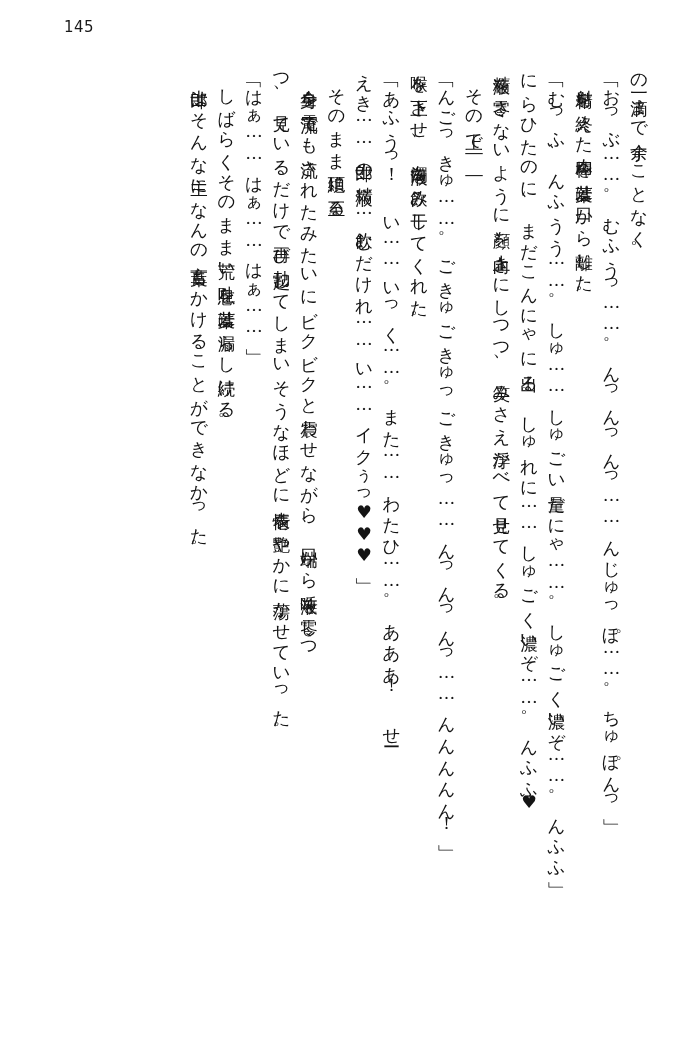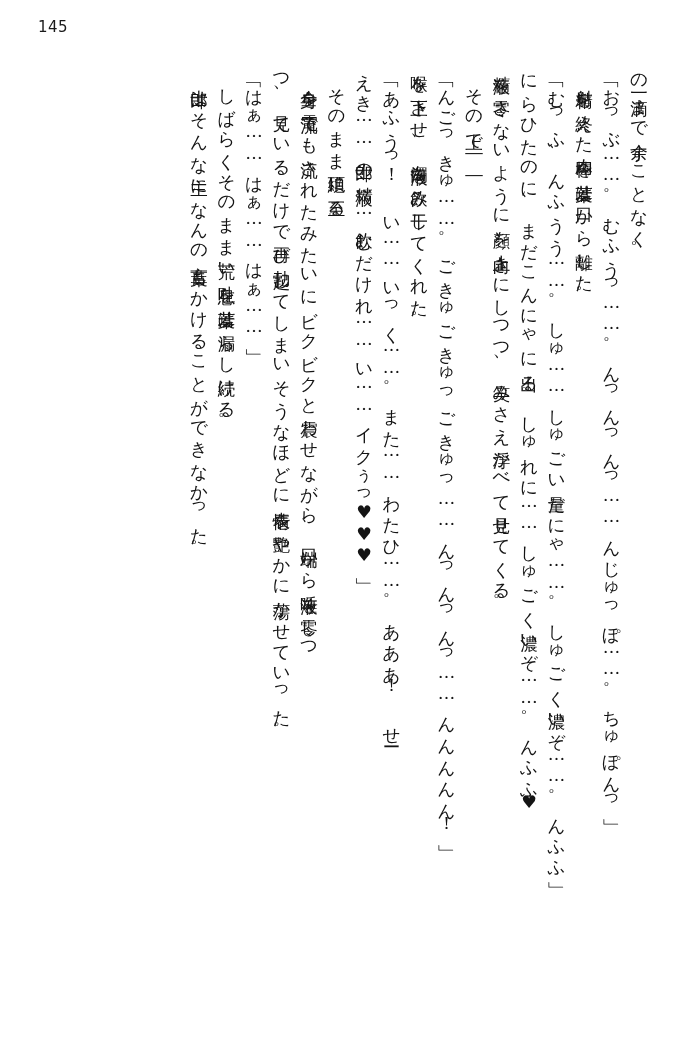--- a/index.html
+++ b/index.html
@@ -17,21 +17,21 @@
   .page {
     position: relative;
     width: 693px;
     height: 1050px;
     background: #ffffff;
     box-sizing: border-box;
   }
   .page-number {
     position: absolute;
     top: 18px;
-    left: 38px;
+    left: 64px;
     font-size: 15px;
     letter-spacing: 0.5px;
     color: #1a1a1a;
     font-family: "DejaVu Sans", "Liberation Sans", sans-serif;
   }
   .text-body {
     position: absolute;
     top: 62px;
     right: 46px;
     bottom: 40px;

